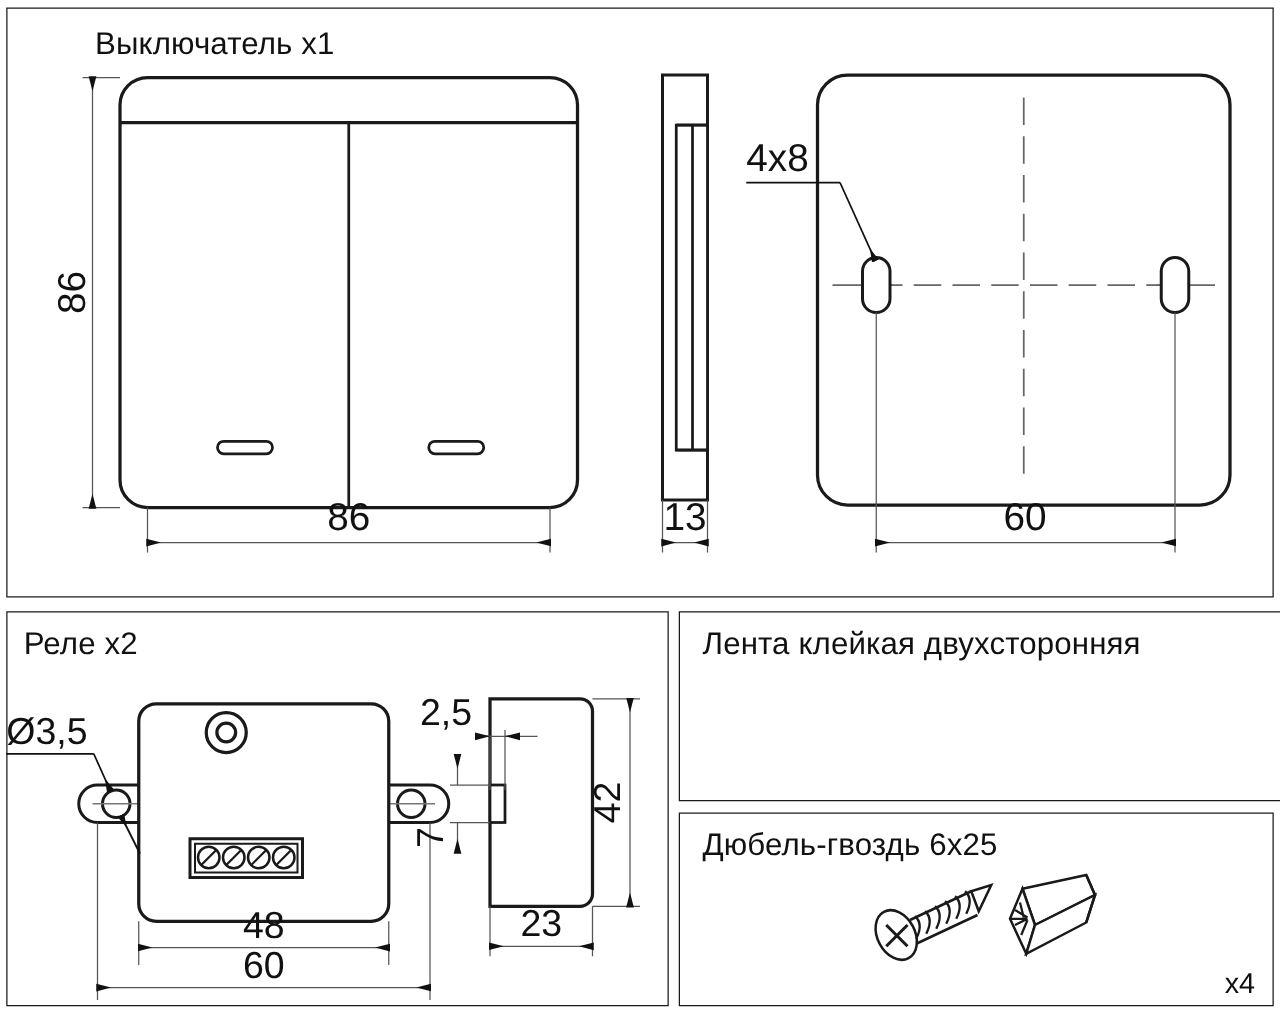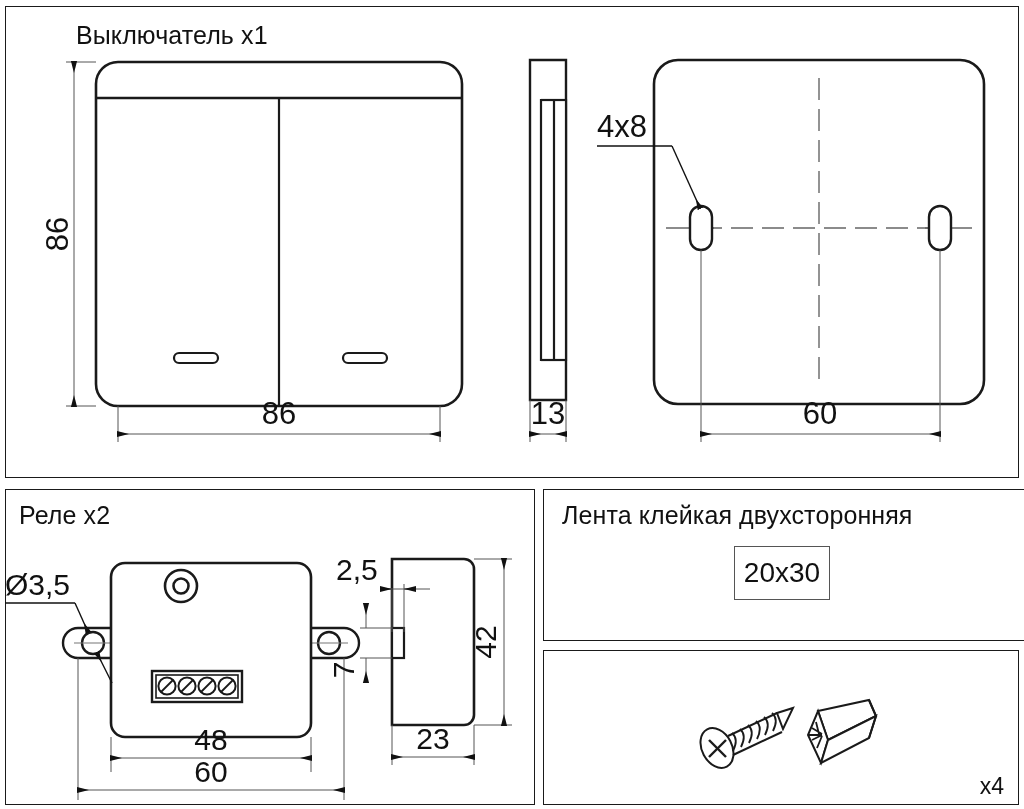--- a/index.html
+++ b/index.html
@@ -57,27 +57,25 @@
   <div class="panel" id="panel-switch">
     <div class="panel-title" id="title-switch">Выключатель  x1</div>
   </div>
 
   <div class="panel" id="panel-relay">
     <div class="panel-title" id="title-relay">Реле  x2</div>
   </div>
 
   <div class="panel" id="panel-tape">
     <div class="panel-title" id="title-tape">Лента клейкая двухсторонняя</div>
-    <div class="tapebox">
-      <span>20x30</span>
-    </div>
     <div class="qty" id="qty-tape">x4</div>
   </div>
 
   <div class="panel" id="panel-dowel">
+    <div class="panel-title" id="title-dowel">Дюбель-гвоздь 6x25</div>
     <div class="qty" id="qty-dowel">x4</div>
   </div>
 
   <svg class="svg-layer" viewBox="0 0 1024 809">
     <defs>
       <marker id="arrIn" markerWidth="12" markerHeight="8" refX="11" refY="4" orient="auto" markerUnits="userSpaceOnUse">
         <path d="M0,4 L12,0.9 L12,7.1 Z" fill="#111"></path>
       </marker>
       <marker id="arrOut" markerWidth="12" markerHeight="8" refX="1" refY="4" orient="auto" markerUnits="userSpaceOnUse">
         <path d="M12,4 L0,0.9 L0,7.1 Z" fill="#111"></path>

